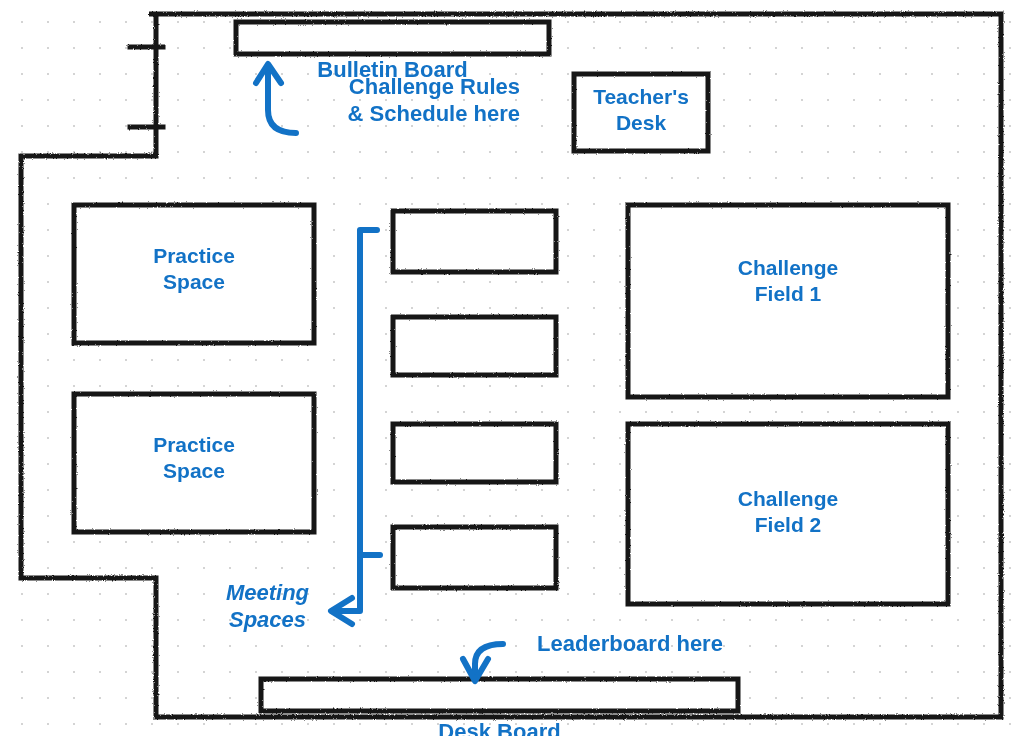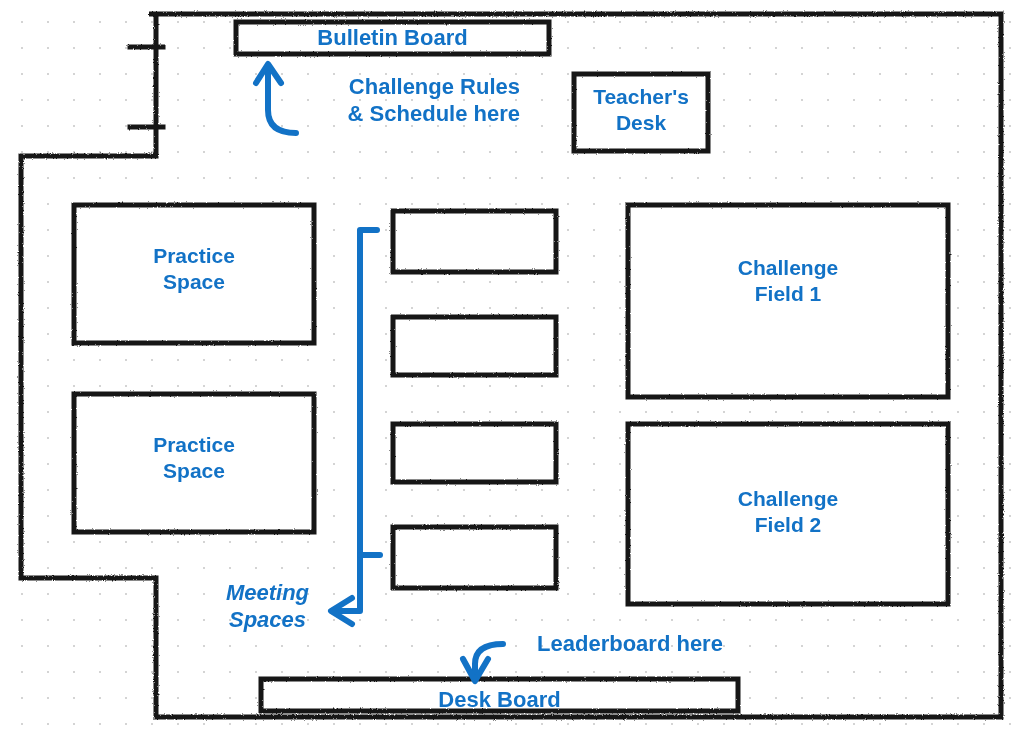--- a/index.html
+++ b/index.html
@@ -31,21 +31,21 @@
     color: #1272c6;
     font-family: "Liberation Sans", sans-serif;
     font-weight: bold;
     text-align: center;
     line-height: 1.22;
     white-space: pre-line;
     pointer-events: none;
     user-select: none;
   }
   .lbl-room   { font-size: 21px; }
-  .lbl-board  { font-size: 22px; }
+  .lbl-board  { font-size: 22px; margin-top: 32px; }
   .lbl-anno   { font-size: 22px; }
   .lbl-desk   { font-size: 21px; }
   .lbl-meet   { font-size: 22px; font-style: italic; }
 </style>
 </head>
 <body>
 
 <div id="root">
 
   <svg class="layer" viewBox="0 0 1018 736">

